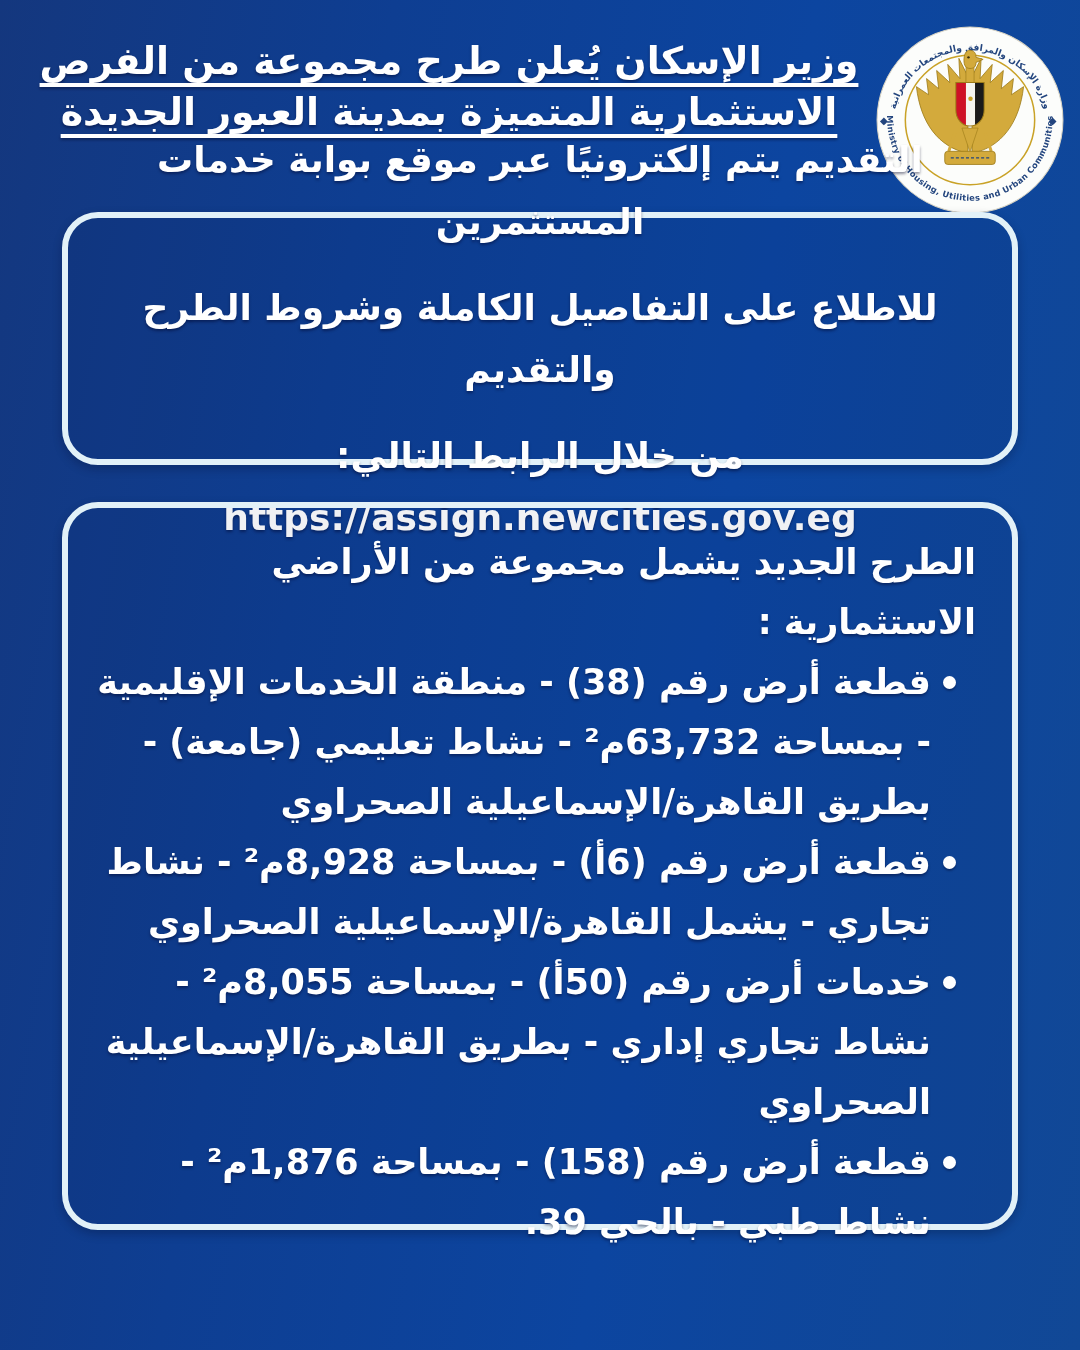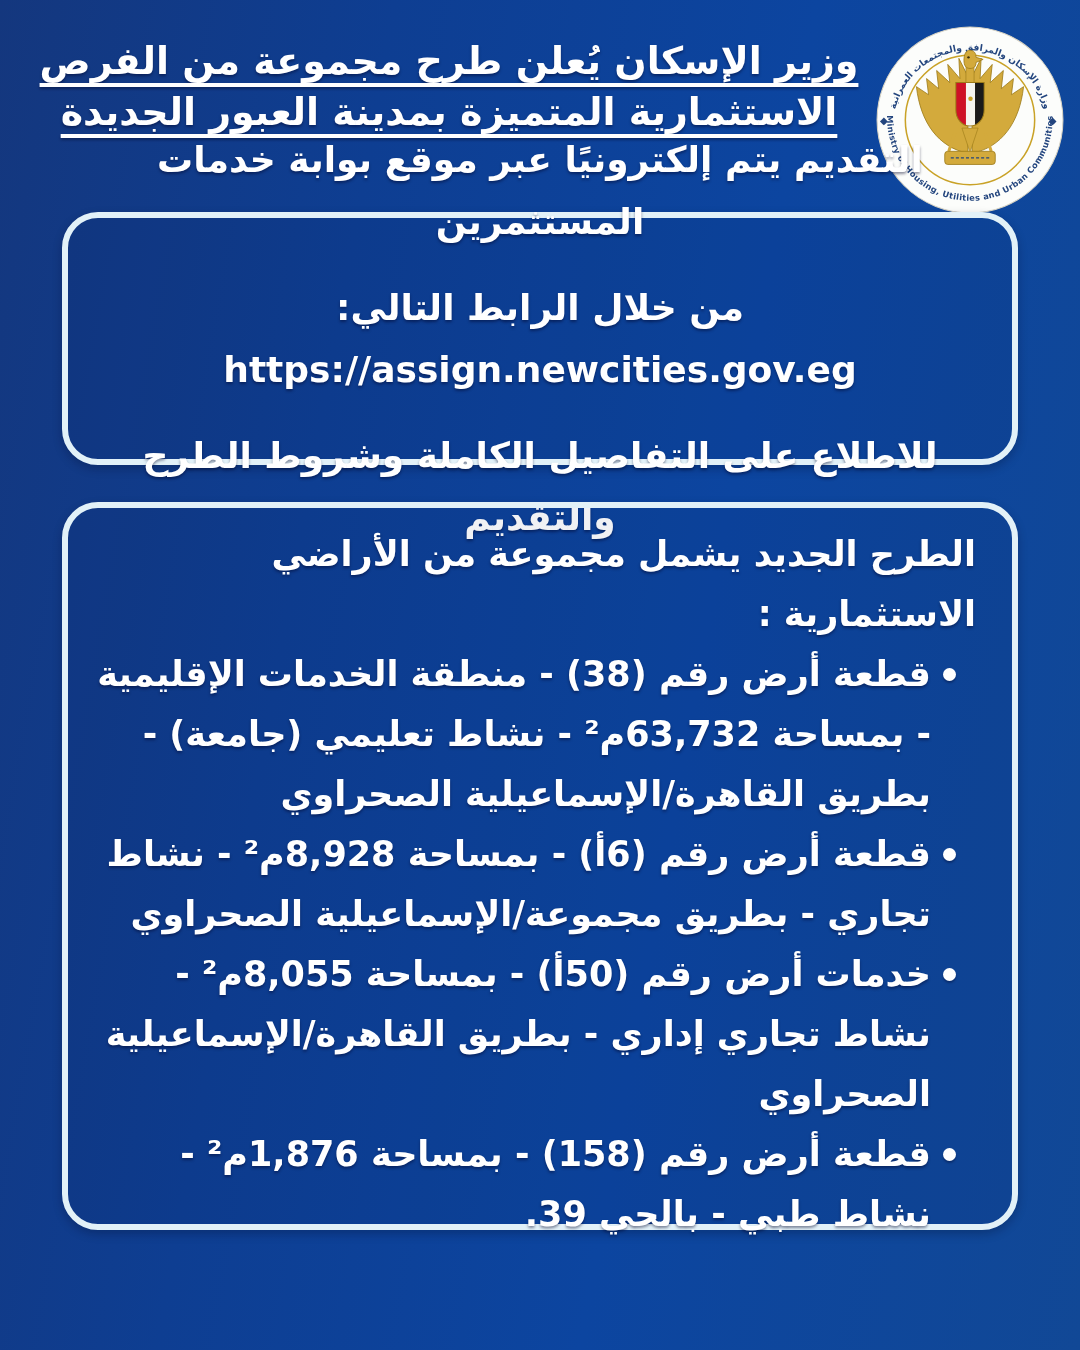--- a/index.html
+++ b/index.html
@@ -23,21 +23,21 @@
     background:rgba(2,16,64,.06);
     box-shadow:0 4px 10px rgba(0,10,40,.28);
     text-shadow:0 2px 3px rgba(0,5,40,.45);
     gap:24px;
   }
   .panel-1{
     top:212px;height:253px;
     display:flex;flex-direction:column;justify-content:center;
     font-size:36px;line-height:62px;text-align:center;padding:0 18px;
   }
-  .panel-2{top:502px;height:728px;padding:16px 26px;font-size:35px;line-height:60px;}
+  .panel-2{top:502px;height:728px;padding:24px 26px;font-size:35px;line-height:60px;}
   .panel2-heading{text-align:right;padding:0 10px 0 0;}
   .item{display:flex;align-items:flex-start;}
   .dot{flex:none;width:13px;height:13px;border-radius:50%;background:#ffffff;margin:24px 30px 0 12px;box-shadow:0 2px 2px rgba(0,5,40,.35);}
   .item-text{flex:1;text-align:right;}
 </style>
 </head>
 <body>
 
 <div class="canvas">
 
@@ -85,34 +85,34 @@
       <path d="M87,103 L95,127 L103,103 z" fill="#d3aa3c" stroke="#9c7a18" stroke-width="0.6"></path>
       <path d="M80,108 L74,126 M110,108 L116,126" stroke="#d3aa3c" stroke-width="3"></path>
 
       <rect x="70" y="126" width="50" height="13" rx="3" fill="#d3aa3c" stroke="#9c7a18" stroke-width="0.8"></rect>
       <path d="M76,132.5 h38" stroke="#23457e" stroke-width="1.4" stroke-dasharray="3,2"></path>
     </g>
   </svg>
 
   <div class="panel panel-1">
     <div>التقديم يتم إلكترونيًا عبر موقع بوابة خدمات المستثمرين</div>
+    <div>للاطلاع على التفاصيل الكاملة وشروط الطرح والتقديم</div>
     <div>من خلال الرابط التالي: https://assign.newcities.gov.eg</div>
-    <div>للاطلاع على التفاصيل الكاملة وشروط الطرح والتقديم</div>
   </div>
 
   <div class="panel panel-2">
     <div class="panel2-heading">الطرح الجديد يشمل مجموعة من الأراضي الاستثمارية :</div>
 
     <div class="item">
       <span class="dot"></span>
       <div class="item-text">قطعة أرض رقم (38) - منطقة الخدمات الإقليمية - بمساحة 63,732م² - نشاط تعليمي (جامعة) - بطريق القاهرة/الإسماعيلية الصحراوي</div>
     </div>
     <div class="item">
       <span class="dot"></span>
-      <div class="item-text">قطعة أرض رقم (6أ) - بمساحة 8,928م² - نشاط تجاري - بطريق مجموعة/الإسماعيلية الصحراوي</div>
+      <div class="item-text">قطعة أرض رقم (6أ) - بمساحة 8,928م² - نشاط تجاري - يشمل القاهرة/الإسماعيلية الصحراوي</div>
     </div>
     <div class="item">
       <span class="dot"></span>
       <div class="item-text">خدمات أرض رقم (50أ) - بمساحة 8,055م² - نشاط تجاري إداري - بطريق القاهرة/الإسماعيلية الصحراوي</div>
     </div>
     <div class="item">
       <span class="dot"></span>
       <div class="item-text">قطعة أرض رقم (158) - بمساحة 1,876م² - نشاط طبي - بالحي 39.</div>
     </div>
   </div>

